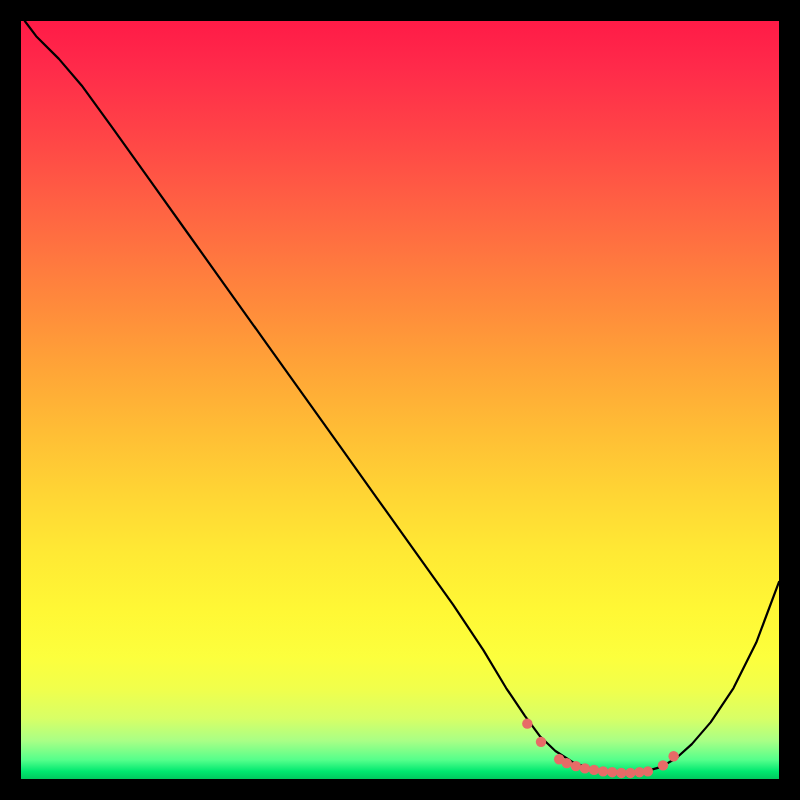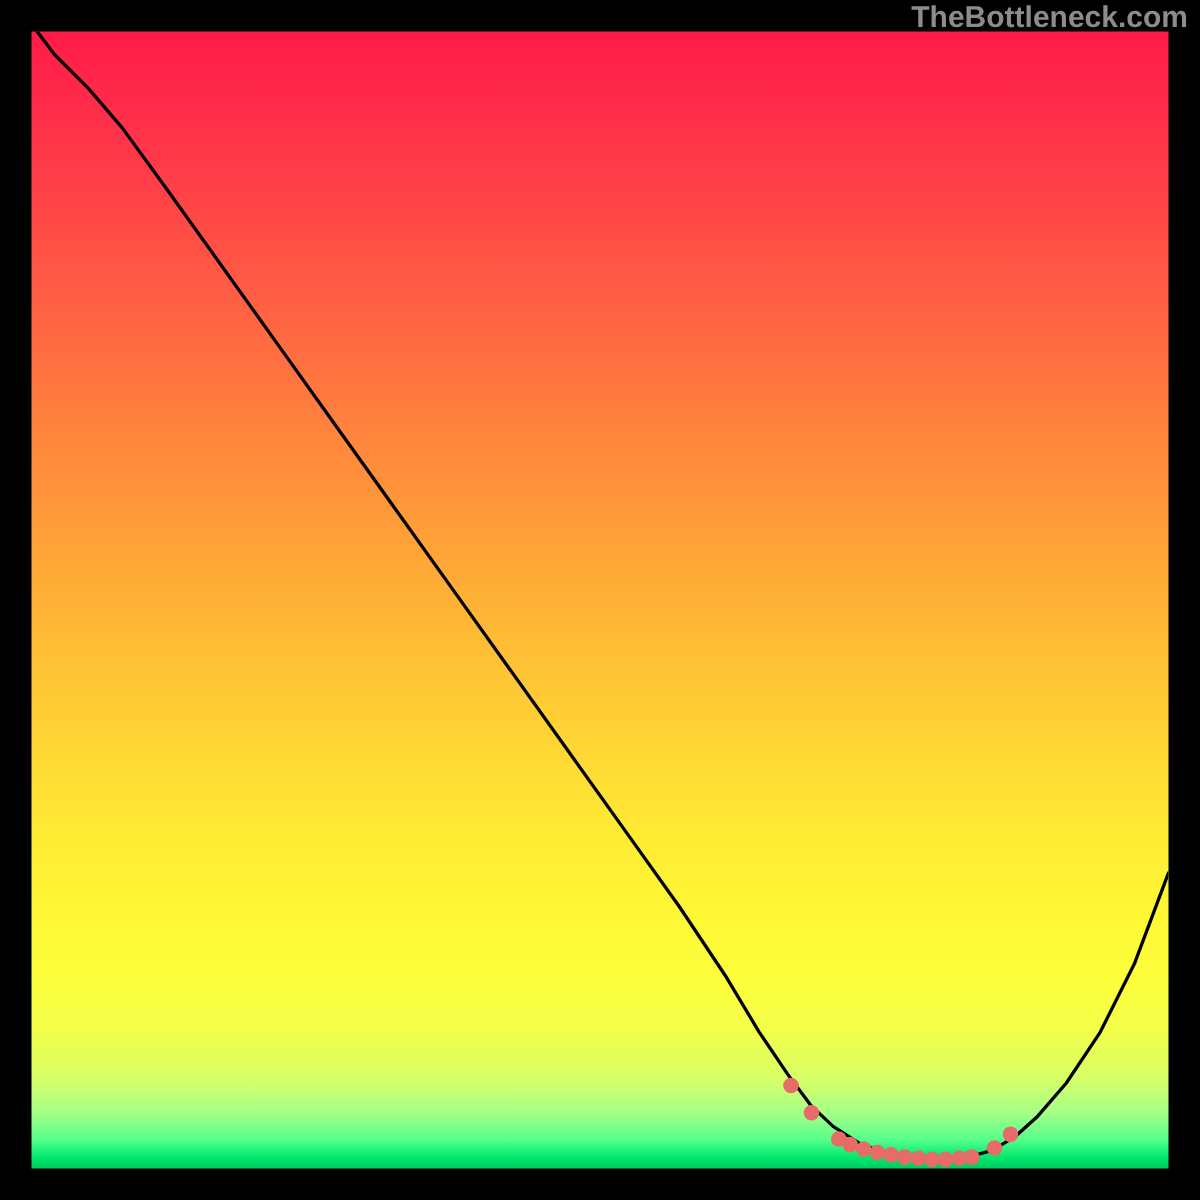--- a/index.html
+++ b/index.html
@@ -89,15 +89,14 @@
           <circle cx="600.34" cy="751.94" r="5.2" fill="#e76b67"></circle>
           <circle cx="609.43" cy="751.94" r="5.2" fill="#e76b67"></circle>
           <circle cx="618.53" cy="751.18" r="5.2" fill="#e76b67"></circle>
           <circle cx="626.87" cy="750.42" r="5.2" fill="#e76b67"></circle>
           <circle cx="642.03" cy="744.36" r="5.2" fill="#e76b67"></circle>
           <circle cx="652.64" cy="735.26" r="5.2" fill="#e76b67"></circle>
         </g>
     </svg>
   </div>
 
-  <div class="watermark">TheBottleneck.com</div>
 
 </div>
 
 </body></html>

